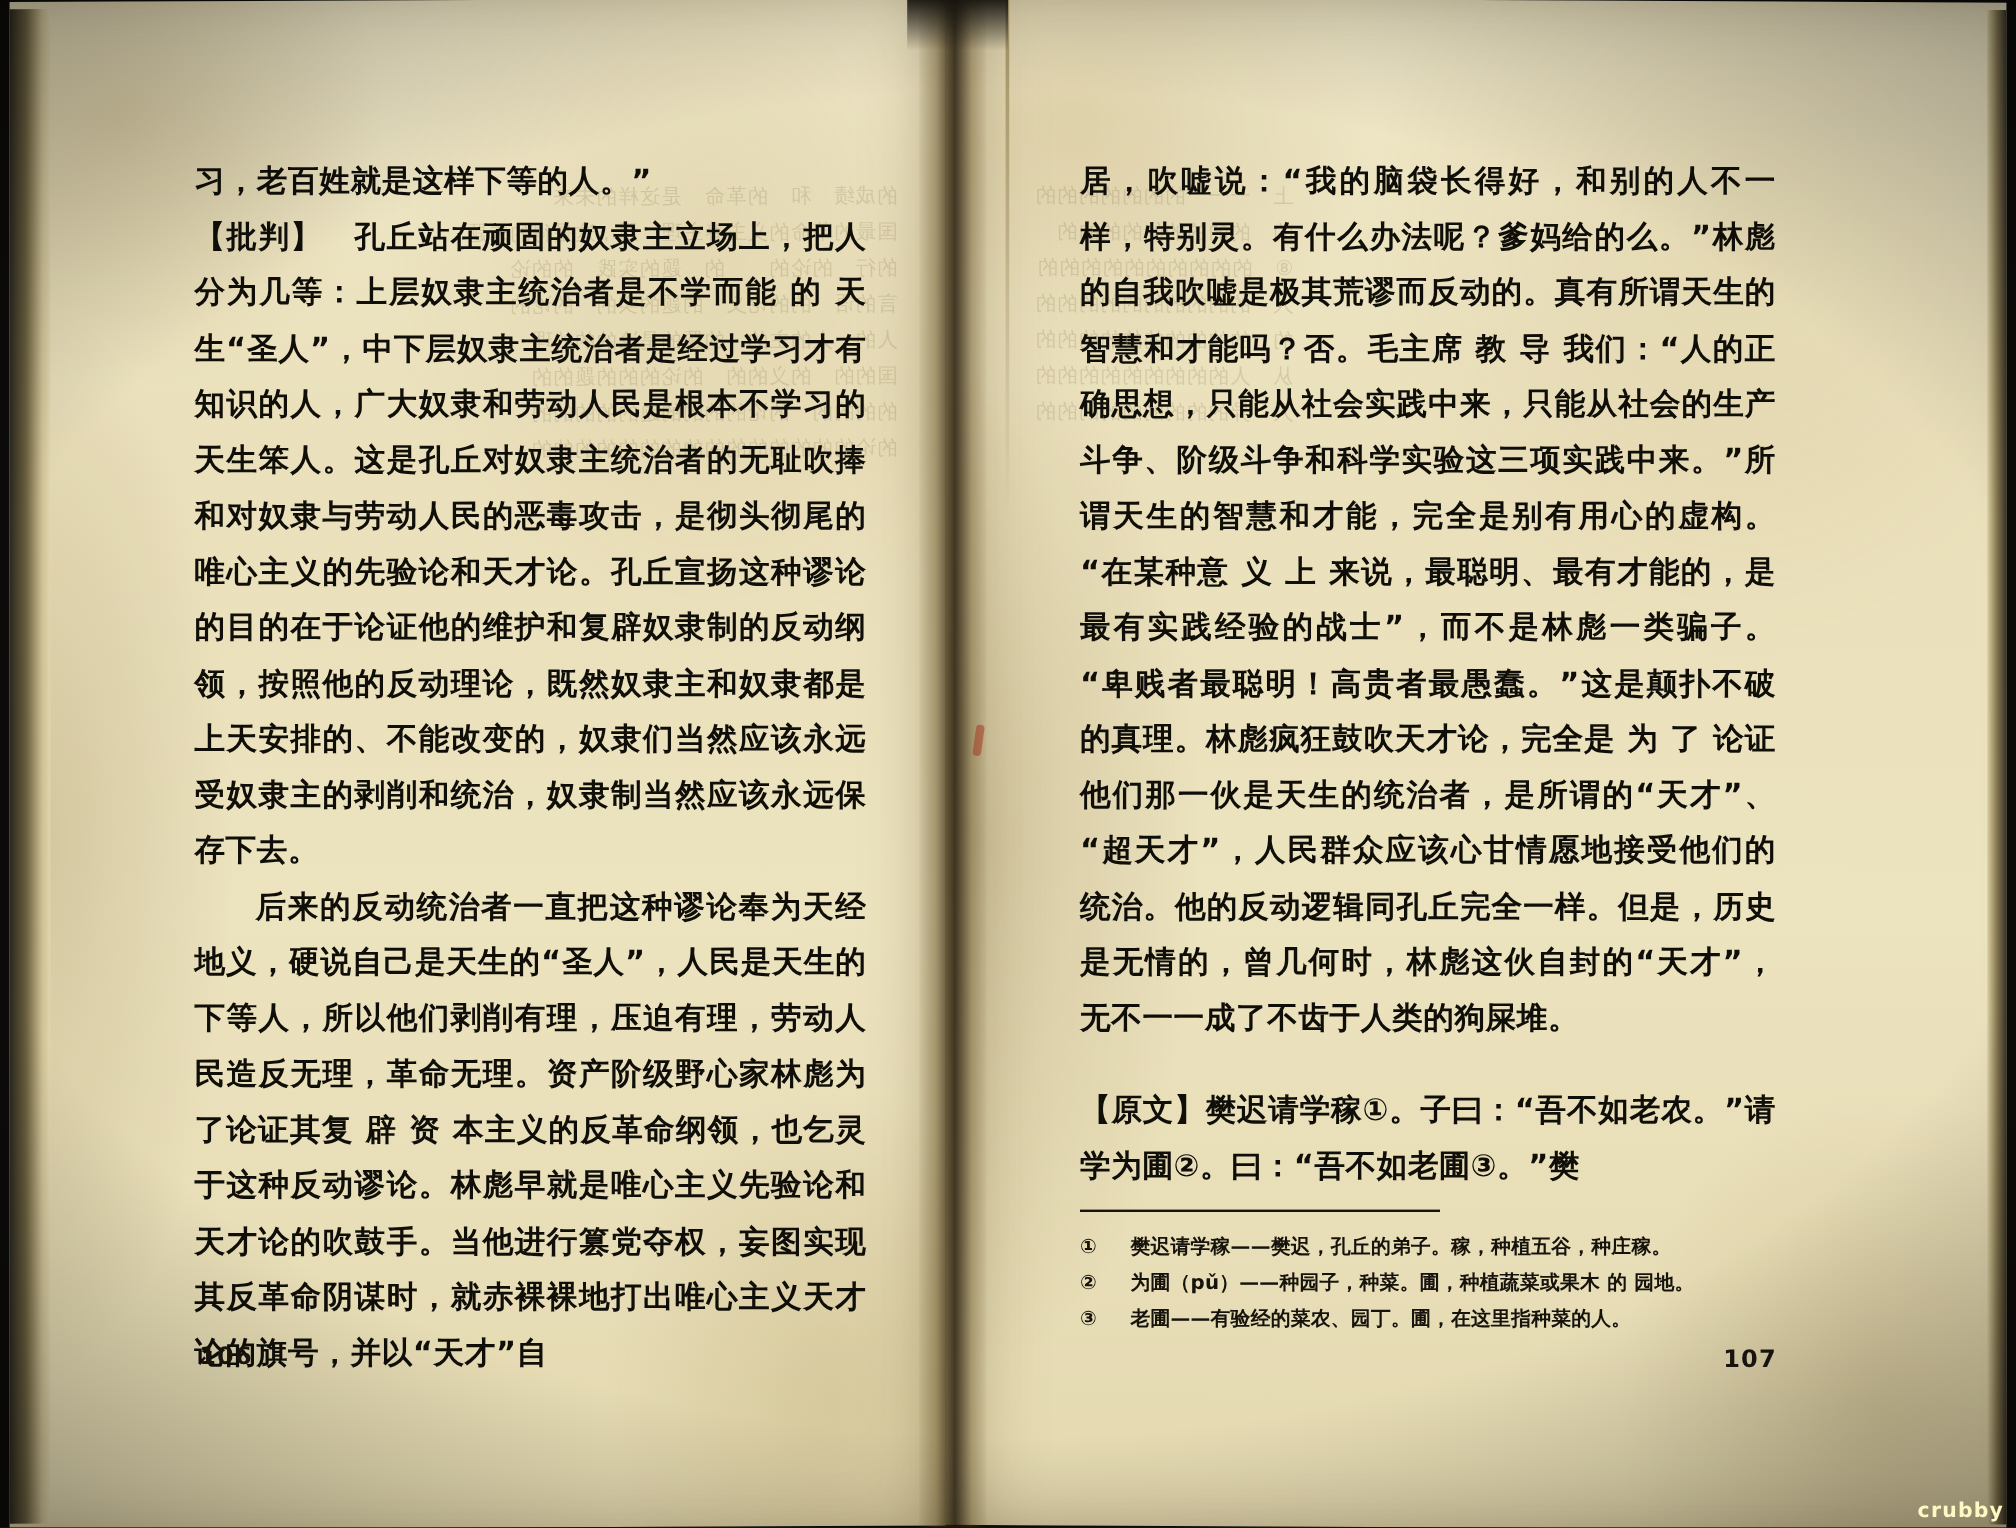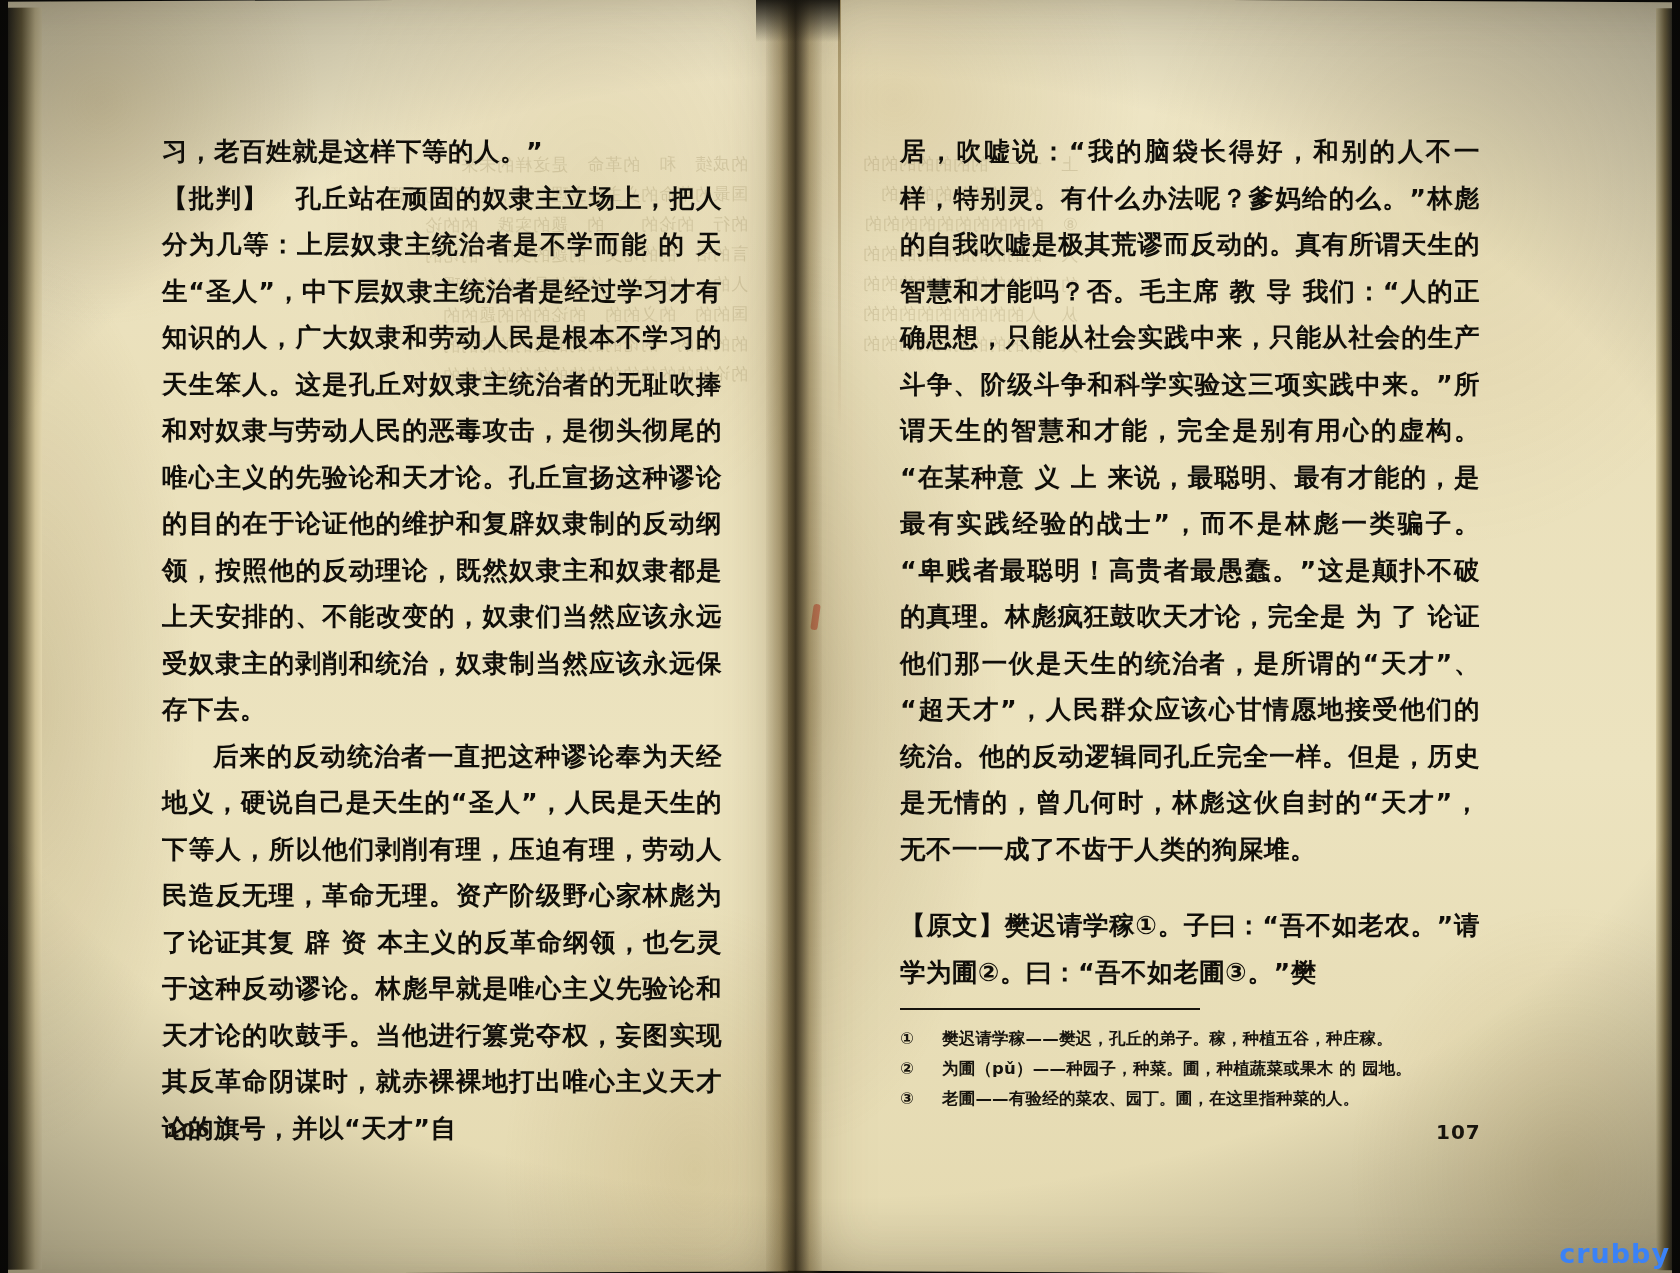--- a/index.html
+++ b/index.html
@@ -203,23 +203,23 @@
     z-index: 12;
     letter-spacing: 1px;
   }
   .folio-left { left: 166px; top: 1118px; }
   .folio-right { left: 1436px; top: 1120px; }
 
   .watermark {
     position: absolute;
     right: 10px;
     bottom: 4px;
-    font-size: 27px;
+    font-size: 17px;
     font-weight: 700;
-    color: #3b82f6;
+    color: #fef9c3;
     letter-spacing: 1px;
     z-index: 45;
     font-family: "DejaVu Sans", sans-serif;
   }
 
   .red-mark {
     position: absolute;
     left: 812px;
     top: 604px;
     width: 7px;

